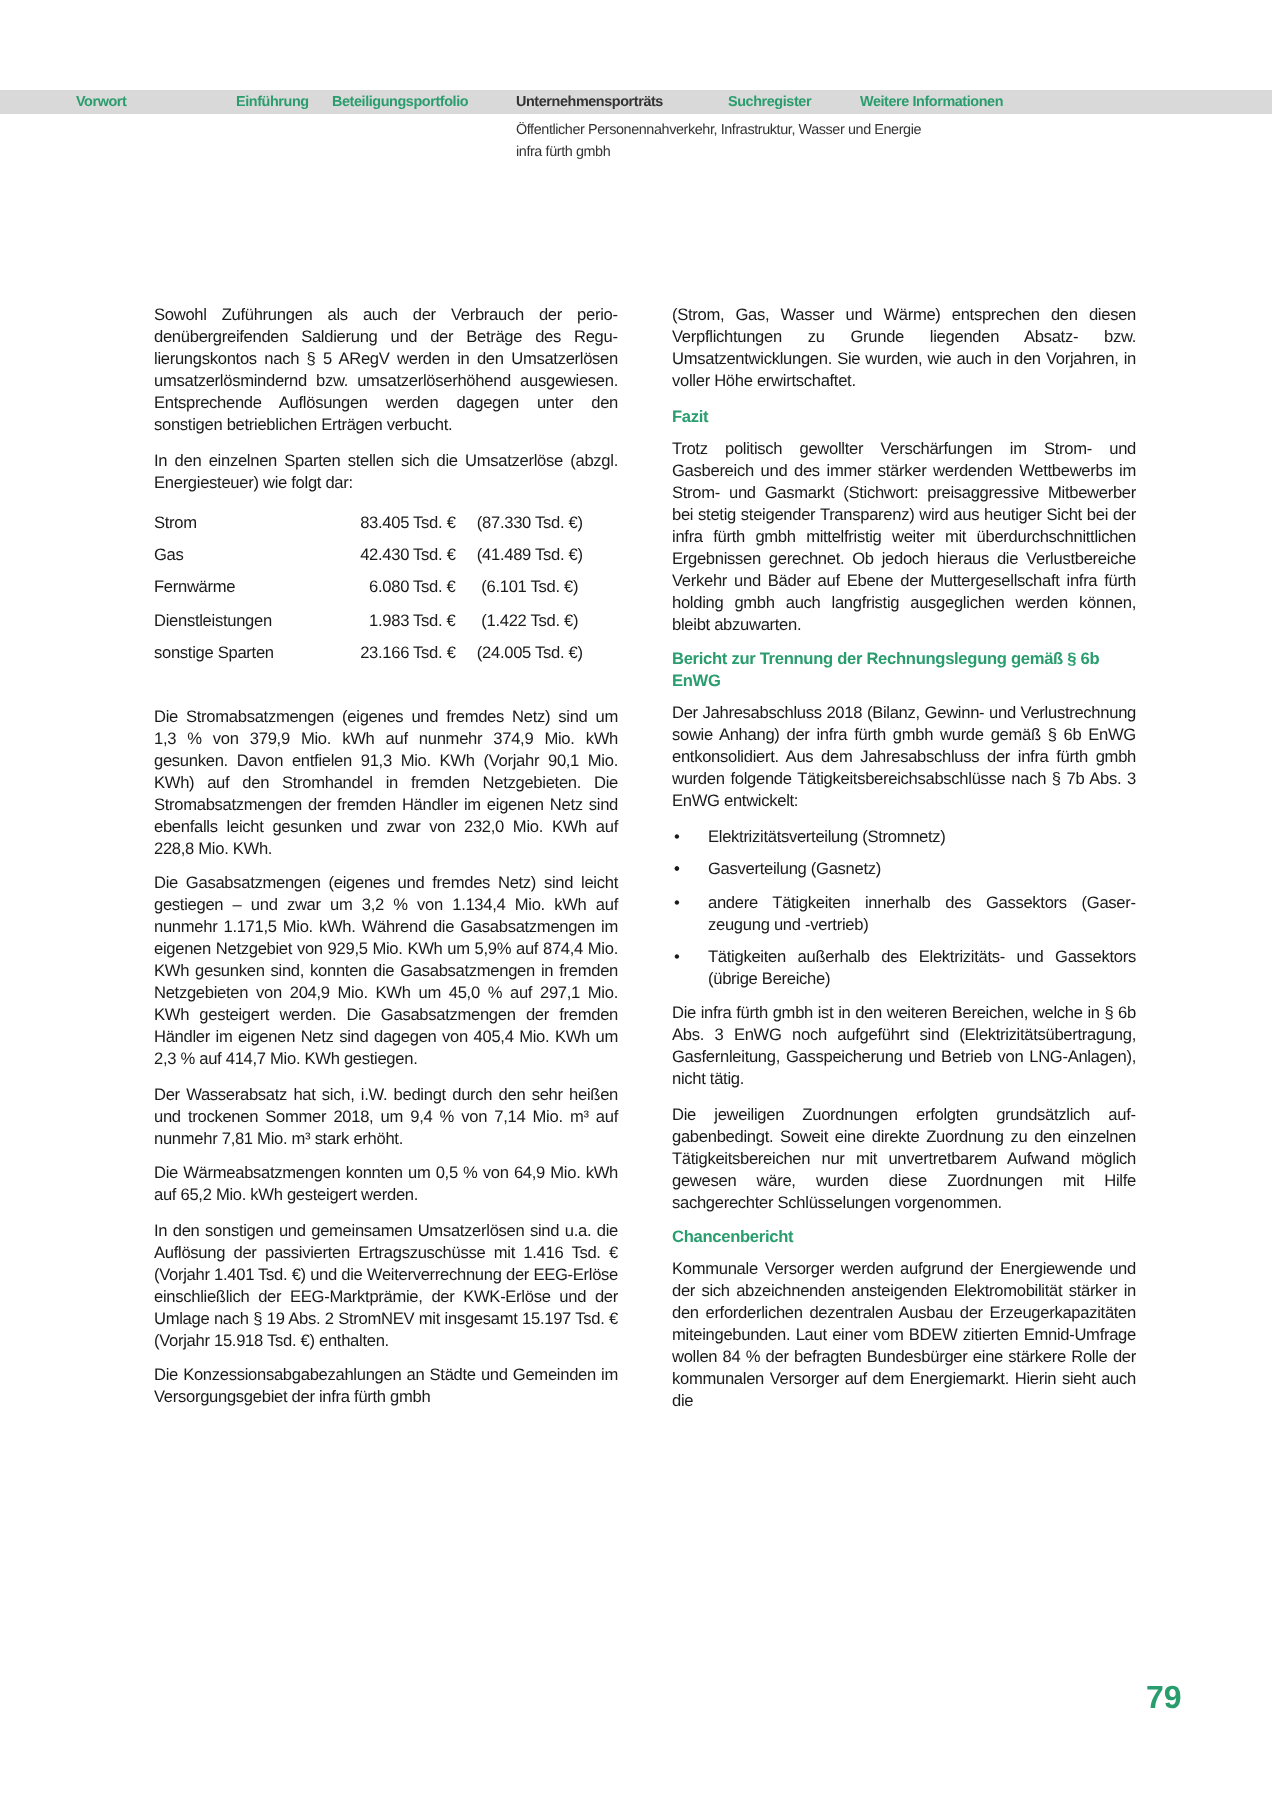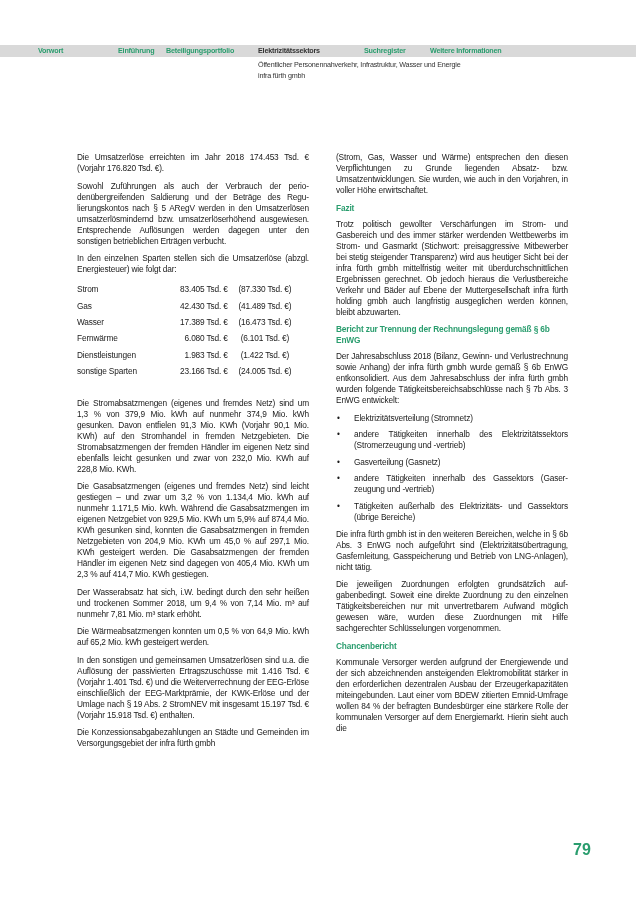--- a/index.html
+++ b/index.html
@@ -29,48 +29,42 @@
   .pagenum { position: absolute; left: 573px; top: 841px; font-size: 16px;
              font-weight: bold; color: #2a9d6e; }
 </style>
 </head>
 <body>
 
 <div class="navbar">
   <span class="nav-item" style="left:38px">Vorwort</span>
   <span class="nav-item" style="left:118px">Einführung</span>
   <span class="nav-item" style="left:166px">Beteiligungsportfolio</span>
-  <span class="nav-item active" style="left:258px">Elektrizitätssektors</span>
+  <span class="nav-item active" style="left:258px">Unternehmensporträts</span>
   <span class="nav-item" style="left:364px">Suchregister</span>
   <span class="nav-item" style="left:430px">Weitere Informationen</span>
 </div>
 
 <div class="subhead" style="top:60px">Öffentlicher Personennahverkehr, Infrastruktur, Wasser und Energie</div>
 <div class="subhead" style="top:71px">infra fürth gmbh</div>
 
 <div class="col left">
-  <p>Die Umsatzerlöse erreichten im Jahr 2018 174.453 Tsd. € (Vorjahr 176.820 Tsd. €).</p>
   <p>Sowohl Zuführungen als auch der Verbrauch der perio­denübergreifenden Saldierung und der Beträge des Regu­lierungskontos nach § 5 ARegV werden in den Umsatzer­lösen umsatzerlösmindernd bzw. umsatzerlöserhöhend ausgewiesen. Entsprechende Auflösungen werden dage­gen unter den sonstigen betrieblichen Erträgen verbucht.</p>
   <p>In den einzelnen Sparten stellen sich die Umsatzerlöse (abzgl. Energiesteuer) wie folgt dar:</p>
   <table class="sparten">
     <tbody>
         <tr>
       <td>Strom</td>
       <td class="val">83.405 Tsd. €</td>
       <td class="prev">(87.330 Tsd. €)</td>
     </tr>
     <tr>
       <td>Gas</td>
       <td class="val">42.430 Tsd. €</td>
       <td class="prev">(41.489 Tsd. €)</td>
-    </tr>
-    <tr>
-      <td>Wasser</td>
-      <td class="val">17.389 Tsd. €</td>
-      <td class="prev">(16.473 Tsd. €)</td>
     </tr>
     <tr>
       <td>Fernwärme</td>
       <td class="val">6.080 Tsd. €</td>
       <td class="prev">(6.101 Tsd. €)</td>
     </tr>
     <tr>
       <td>Dienstleistungen</td>
       <td class="val">1.983 Tsd. €</td>
       <td class="prev">(1.422 Tsd. €)</td>
@@ -91,21 +85,21 @@
 </div>
 
 <div class="col right">
   <p>(Strom, Gas, Wasser und Wärme) entsprechen den die­sen Verpflichtungen zu Grunde liegenden Absatz- bzw. Umsatzentwicklungen. Sie wurden, wie auch in den Vor­jahren, in voller Höhe erwirtschaftet.</p>
   <h3>Fazit</h3>
   <p>Trotz politisch gewollter Verschärfungen im Strom- und Gasbereich und des immer stärker werdenden Wettbe­werbs im Strom- und Gasmarkt (Stichwort: preisaggressi­ve Mitbewerber bei stetig steigender Transparenz) wird aus heutiger Sicht bei der infra fürth gmbh mittelfristig weiter mit überdurchschnittlichen Ergebnissen gerechnet. Ob jedoch hieraus die Verlustbereiche Verkehr und Bäder auf Ebene der Muttergesellschaft infra fürth holding gmbh auch langfristig ausgeglichen werden können, bleibt ab­zuwarten.</p>
   <h3>Bericht zur Trennung der Rechnungslegung gemäß § 6b EnWG</h3>
   <p>Der Jahresabschluss 2018 (Bilanz, Gewinn- und Verlust­rechnung sowie Anhang) der infra fürth gmbh wurde gemäß § 6b EnWG entkonsolidiert. Aus dem Jahresab­schluss der infra fürth gmbh wurden folgende Tätigkeits­bereichsabschlüsse nach § 7b Abs. 3 EnWG entwickelt:</p>
   <ul class="bul">
     <li><span class="dot">•</span><span>Elektrizitätsverteilung (Stromnetz)</span></li>
-    <li><span class="dot">•</span><span>andere Tätigkeiten innerhalb des Elektrizitätssektors (Stromerzeugung und -vertrieb)</span></li>
+    <li><span class="dot">•</span></li>
     <li><span class="dot">•</span><span>Gasverteilung (Gasnetz)</span></li>
     <li><span class="dot">•</span><span>andere Tätigkeiten innerhalb des Gassektors (Gaser­zeugung und -vertrieb)</span></li>
     <li><span class="dot">•</span><span>Tätigkeiten außerhalb des Elektrizitäts- und Gassek­tors (übrige Bereiche)</span></li>
   </ul>
   <p>Die infra fürth gmbh ist in den weiteren Bereichen, welche in § 6b Abs. 3 EnWG noch aufgeführt sind (Elektrizitäts­übertragung, Gasfernleitung, Gasspeicherung und Betrieb von LNG-Anlagen), nicht tätig.</p>
   <p>Die jeweiligen Zuordnungen erfolgten grundsätzlich auf­gabenbedingt. Soweit eine direkte Zuordnung zu den einzelnen Tätigkeitsbereichen nur mit unvertretbarem Auf­wand möglich gewesen wäre, wurden diese Zuordnungen mit Hilfe sachgerechter Schlüsselungen vorgenommen.</p>
   <h3>Chancenbericht</h3>
   <p>Kommunale Versorger werden aufgrund der Energiewen­de und der sich abzeichnenden ansteigenden Elektromo­bilität stärker in den erforderlichen dezentralen Ausbau der Erzeugerkapazitäten miteingebunden. Laut einer vom BDEW zitierten Emnid-Umfrage wollen 84 % der befrag­ten Bundesbürger eine stärkere Rolle der kommunalen Versorger auf dem Energiemarkt. Hierin sieht auch die</p>
 </div>
 

